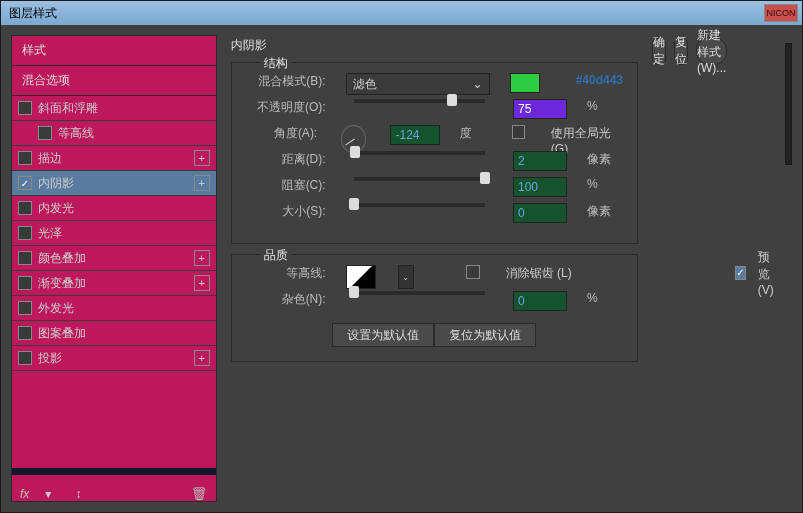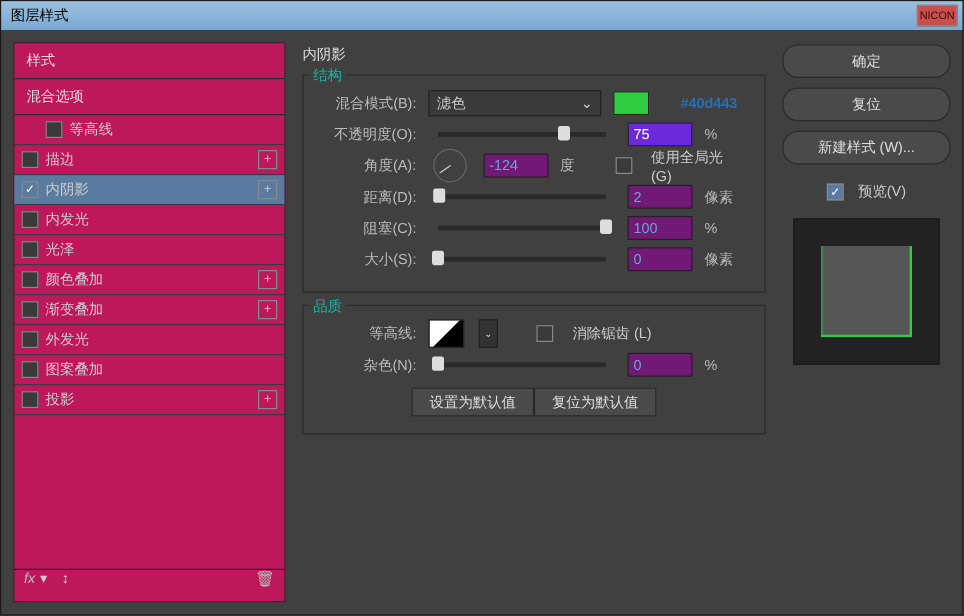--- a/index.html
+++ b/index.html
@@ -9,62 +9,66 @@
 .close-x{width:32px;height:16px;background:#c94f4f;color:#3a0a0a;font-size:9px;display:flex;align-items:center;justify-content:center;border:1px solid #888}
 .body{display:flex;height:calc(100% - 24px);padding:10px;box-sizing:border-box;gap:10px}
 .col-left{width:225px;display:flex;flex-direction:column;border:1px solid #2a2a2a;background:#be185d}
 .sec-head{padding:6px 10px;color:#ddd;border-bottom:1px solid #2a2a2a;font-size:12px}
 .row{display:flex;align-items:center;height:24px;padding:0 6px;border-bottom:1px solid #3a3a3a;position:relative}
 .row.selected{background:#5a7ba0}
 .row.indent{padding-left:26px}
 .chk{width:12px;height:12px;border:1px solid #888;margin-right:6px;display:inline-flex;align-items:center;justify-content:center;background:#3a3a3a}
 .chk.on{background:#5a7ba0;color:#fff;font-size:10px}
 .plus{position:absolute;right:6px;width:14px;height:14px;border:1px solid #888;display:flex;align-items:center;justify-content:center;font-size:11px;color:#ccc}
-.footer{margin-top:auto;height:26px;display:flex;align-items:flex-start;padding:0 8px;border-top:1px solid #0f172a;gap:4px}
+.footer{margin-top:auto;height:26px;display:flex;align-items:flex-end;padding:0 8px;border-top:7px solid #0f172a;gap:16px}
 .fx{color:#bbb;font-style:italic}
 .trash{margin-left:auto;color:#bbb;font-size:13px}
 .col-mid{flex:1;padding:0 4px}
 .panel-title{color:#ddd;margin:2px 0 8px 0}
 .fieldset{border:1px solid #2a2a2a;padding:10px 14px 14px 14px;margin-bottom:10px;position:relative}
-.legend{position:absolute;top:-8px;left:4px;background:#404040;padding:0 4px;color:#14b8a6}
-.frow{display:flex;align-items:center;height:26px;gap:10px}
+.legend{position:absolute;top:-8px;left:28px;background:#404040;padding:0 4px;color:#e5e5e5}
+.frow{display:flex;height:26px;gap:20px}
 .flabel{width:80px;text-align:right;color:#bbb}
 .select{width:130px;height:20px;background:#3a3a3a;border:1px solid #222;display:flex;align-items:center;padding:0 6px;justify-content:space-between}
 .sw{width:28px;height:18px;background:#2ecc40;border:1px solid #222}
 .hex{color:#2a6fb0;font-weight:bold;margin-left:16px}
 .slider{flex:1;height:4px;background:#2a2a2a;position:relative;margin:0 8px;max-width:150px}
 .thumb{position:absolute;top:-5px;width:10px;height:12px;background:#ddd;border-radius:2px;transform:translateX(-50%)}
-.num{width:44px;height:18px;background:#701a75;border:1px solid #222;color:#6aa3e0;display:flex;align-items:center;padding:0 4px}
+.num{width:44px;height:18px;background:#14532d;border:1px solid #222;color:#6aa3e0;display:flex;align-items:center;padding:0 4px}
 .num.sel{background:#6d28d9;color:#fff}
 .unit{color:#bbb;width:36px}
 .dial{width:26px;height:26px;border:1px solid #666;border-radius:50%;position:relative;margin:0 4px}
 .dial::after{content:"";position:absolute;width:1px;height:11px;background:#ccc;left:50%;top:2px;transform-origin:bottom;transform:rotate(-124deg)}
 .contour{width:28px;height:22px;background:linear-gradient(135deg,#fff 49%,#000 51%);border:1px solid #222;margin-right:2px}
 .dd{width:14px;height:22px;background:#333;border:1px solid #222;display:flex;align-items:center;justify-content:center;font-size:8px}
 .btns{display:flex;justify-content:center;margin-top:6px}
 .btn{height:22px;padding:0 14px;background:#4a4a4a;border:1px solid #2a2a2a;display:flex;align-items:center;color:#ddd}
-.col-right{width:140px;display:flex;flex-direction:column;gap:8px;padding-top:2px}
+.col-right{width:140px;display:flex;gap:8px;padding-top:2px}
 .rbtn{height:26px;border:1px solid #2a2a2a;border-radius:13px;background:#4a4a4a;display:flex;align-items:center;justify-content:center;color:#ddd}
 .prev-chk{display:flex;align-items:center;justify-content:center;gap:6px;margin-top:6px}
 .preview{width:120px;height:120px;background:#222;border:1px solid #1a1a1a;margin:6px auto 0;position:relative}
 .preview-inner{position:absolute;left:22px;top:22px;width:76px;height:76px;background:#555;box-shadow:inset 0 -2px 0 #2ecc40,inset -2px 0 0 #2ecc40,inset 2px 0 0 rgba(46,204,64,.4)}
 </style>
 </head>
 <body>
 
 <div class="window">
  <div class="titlebar">
   <span class="title-text">图层样式</span>
   <div class="close-x">NICON</div>
  </div>
  <div class="body">
   <div class="col-left">
    <div class="sec-head">样式</div>
    <div class="sec-head">混合选项</div>
    <div id="style-list">
+          <div class="row">
+            <span class="chk"></span>
+            <span>斜面和浮雕</span>
+          </div>
           <div class="row indent">
             <span class="chk"></span>
             <span>等高线</span>
           </div>
           <div class="row">
             <span class="chk"></span>
             <span>描边</span>
             <span class="plus">+</span>
           </div>
           <div class="row selected">

